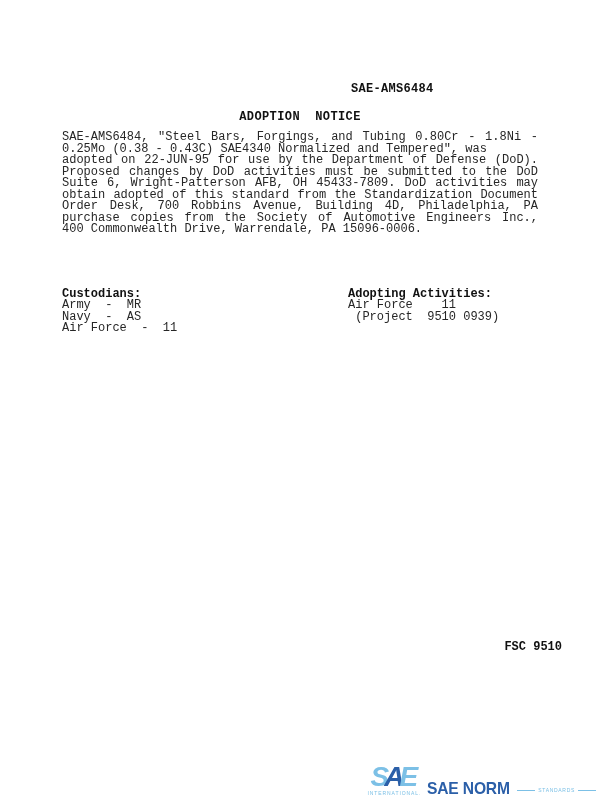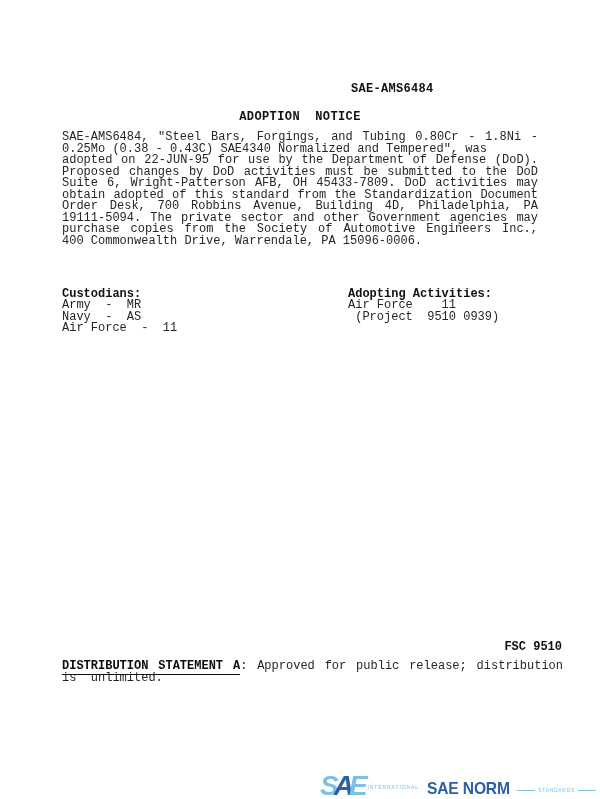--- a/index.html
+++ b/index.html
@@ -95,21 +95,21 @@
 
   .logo {
     position: absolute;
     right: 4px;
     bottom: 3px;
     display: flex;
     align-items: flex-end;
     gap: 6px;
     font-family: "Liberation Sans", sans-serif;
   }
-  .logo-left { display: flex; flex-direction: row; align-items: center; }
+  .logo-left { display: flex; flex-direction: column; align-items: center; }
   .sae-word {
     font-weight: bold;
     font-style: italic;
     font-size: 28px;
     line-height: 21px;
     letter-spacing: -5px;
     padding-right: 5px;
   }
   .intl {
     font-size: 5px;
@@ -147,47 +147,40 @@
   <div class="title">ADOPTION  NOTICE</div>
 
   <div class="bodytext">
     <div class="jline">SAE-AMS6484, "Steel Bars, Forgings, and Tubing 0.80Cr - 1.8Ni -</div>
     <div class="jline short">0.25Mo (0.38 - 0.43C) SAE4340 Normalized and Tempered", was</div>
     <div class="jline">adopted on 22-JUN-95 for use by the Department of Defense (DoD).</div>
     <div class="jline">Proposed changes by DoD activities must be submitted to the DoD</div>
     <div class="jline">Suite 6, Wright-Patterson AFB, OH 45433-7809. DoD activities may</div>
     <div class="jline">obtain adopted of this standard from the Standardization Document</div>
     <div class="jline">Order Desk, 700 Robbins Avenue, Building 4D, Philadelphia, PA</div>
-    <div class="jline">19111-5094.  The private sector and other Government agencies may</div>
     <div class="jline">purchase copies from the Society of Automotive Engineers Inc.,</div>
     <div class="jline short">400 Commonwealth Drive, Warrendale, PA 15096-0006.</div>
   </div>
 
   <div class="columns">
     <div class="col-custodians">
       <div class="col-heading">Custodians:</div>
       <div class="col-item">Army  -  MR</div>
       <div class="col-item">Navy  -  AS</div>
       <div class="col-item">Air Force  -  11</div>
     </div>
     <div class="col-adopting">
       <div class="col-heading">Adopting Activities:</div>
       <div class="col-item">Air Force    11</div>
       <div class="col-item"> (Project  9510 0939)</div>
     </div>
   </div>
 
   <div class="fsc">FSC 9510</div>
 
-  <div class="distribution">
-    <div class="dist-line1">
-      <span class="dist-label">DISTRIBUTION STATEMENT A</span><span>:  Approved for public release; distribution</span>
-    </div>
-    <div class="dist-line2">is  unlimited.</div>
-  </div>
 
   <div class="logo">
     <div class="logo-left">
       <div class="sae-word"><span class="sae-s" style="color: rgb(124, 192, 230);">S</span><span class="sae-a" style="color: rgb(43, 95, 168);">A</span><span class="sae-e" style="color: rgb(124, 192, 230);">E</span></div>
       <div class="intl" style="color: rgb(124, 192, 230);">INTERNATIONAL.</div>
     </div>
     <div class="logo-right">
       <div class="norm-wordmark" style="color: rgb(43, 95, 168);">SAE NORM</div>
       <div class="standards-row" style="color: rgb(124, 192, 230);">
         <div class="standards-line" style="background: rgb(124, 192, 230);"></div>

